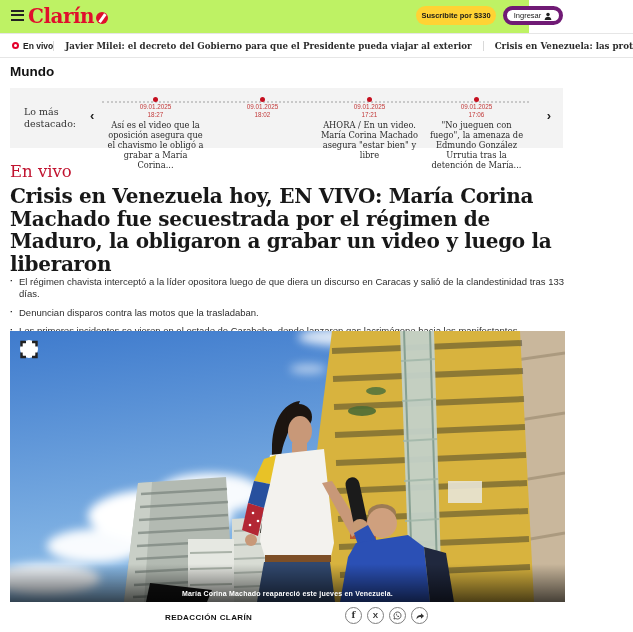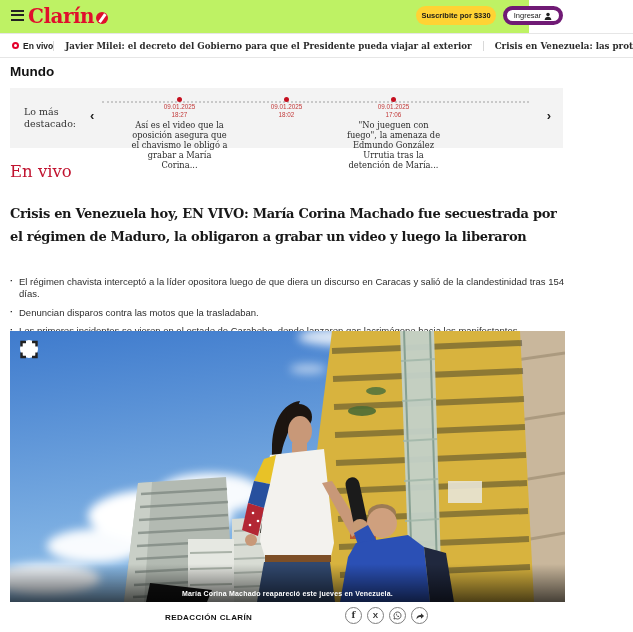--- a/index.html
+++ b/index.html
@@ -31,30 +31,30 @@
   
   .section-title { position:absolute; top:64px; left:10px; font-size:13.5px; font-weight:bold; color:#111; }
 
   
   .carousel { position:absolute; top:88px; left:10px; width:553px; height:60px; background:#f3f3f3; }
   .carousel-label { position:absolute; left:14px; top:18px; width:62px; font-family:"DejaVu Serif", serif; font-size:9.5px; line-height:12px; color:#333; }
   .chev { position:absolute; top:20px; font-size:13px; color:#222; cursor:pointer; font-weight:bold; }
   .chev-prev { left:80px; }
   .chev-next { right:12px; }
   .timeline { position:absolute; left:92px; right:34px; top:13px; border-top:2px dotted #c9c9c9; }
-  .cards { position:absolute; left:92px; top:8px; width:430px; display:flex;margin-left:24px; }
+  .cards { position:absolute; left:92px; top:8px; width:430px; display:flex; }
   .card { width:107px; text-align:center; cursor:pointer; position:relative; padding:0 4px; }
   .card-dot { width:5px; height:5px; background:#c50f1f; border-radius:50%; margin:0 auto 2px auto; position:relative; top:1px; }
   .card-date, .card-time { font-size:6.3px; color:#c23a3a; line-height:7.5px; }
   .card-title { margin-top:2px; font-family:"DejaVu Serif", serif; font-size:8.3px; line-height:10px; color:#2b2b2b; }
 
   
   .kicker { position:absolute; top:162px; left:10px; font-family:"DejaVu Serif", serif; font-size:16.5px; color:#c11430; }
-  .headline { position:absolute; top:203px; left:10px; width:557px; font-family:"DejaVu Serif", serif; font-weight:bold;
-       font-size:13px; line-height:22.5px; color:#181818; letter-spacing:-0.3px; }
+  .headline { position:absolute; top:185px; left:10px; width:557px; font-family:"DejaVu Serif", serif; font-weight:bold;
+       font-size:20px; line-height:22.5px; color:#181818; letter-spacing:-0.3px; }
   .bullets { position:absolute; top:276px; left:10px; width:557px; list-style:none; }
   .bullets li { font-size:9.5px; line-height:12px; color:#2e2e2e; margin-bottom:6.5px; padding-left:9px; position:relative; }
   .bullets li::before { content:"·"; position:absolute; left:0; top:-1px; font-weight:bold; color:#2e2e2e; }
 
   
   .photo { position:absolute; top:331px; left:10px; width:555px; height:271px; overflow:hidden; background:#4a86d4; }
   .photo svg { display:block; width:555px; height:271px; }
   .expand-btn { position:absolute; left:10px; top:9px; width:18px; height:18px; border-radius:50%; background:#fff; border:none;
        display:flex; align-items:center; justify-content:center; cursor:pointer; }
   .caption-overlay { position:absolute; left:0; bottom:0; width:100%; height:38px;
@@ -119,31 +119,37 @@
         <div class="card-title">Así es el video que la oposición asegura que el chavismo le obligó a grabar a María Corina...</div>
       </div>
       <div class="card">
         <div class="card-dot"></div>
         <div class="card-date">09.01.2025</div>
         <div class="card-time">18:02</div>
       </div>
       <div class="card">
         <div class="card-dot"></div>
         <div class="card-date">09.01.2025</div>
+        <div class="card-time">17:21</div>
+        <div class="card-title">AHORA / En un video. María Corina Machado asegura "estar bien" y libre</div>
+      </div>
+      <div class="card">
+        <div class="card-dot"></div>
+        <div class="card-date">09.01.2025</div>
         <div class="card-time">17:06</div>
         <div class="card-title">"No jueguen con fuego", la amenaza de Edmundo González Urrutia tras la detención de María...</div>
       </div>
     </div>
     <div class="chev chev-next">›</div>
   </div>
 
   <div class="kicker">En vivo</div>
   <h1 class="headline">Crisis en Venezuela hoy, EN VIVO: María Corina Machado fue secuestrada por el régimen de Maduro, la obligaron a grabar un video y luego la liberaron</h1>
   <ul class="bullets">
-    <li>El régimen chavista interceptó a la líder opositora luego de que diera un discurso en Caracas y salió de la clandestinidad tras 154 días.</li>
+    <li>El régimen chavista interceptó a la líder opositora luego de que diera un discurso en Caracas y salió de la clandestinidad tras 133 días.</li>
     <li>Denuncian disparos contra las motos que la trasladaban.</li>
     <li>Los primeros incidentes se vieron en el estado de Carabobo, donde lanzaron gas lacrimógeno hacia los manifestantes.</li>
   </ul>
 
   <div class="photo">
     <svg viewBox="0 0 555 271" preserveAspectRatio="none">
       <defs>
         <linearGradient id="sky" x1="0" y1="0" x2="0.25" y2="1">
           <stop offset="0" stop-color="#3f7bcd"></stop>
             <stop offset="1" stop-color="#93c2ea"></stop>

